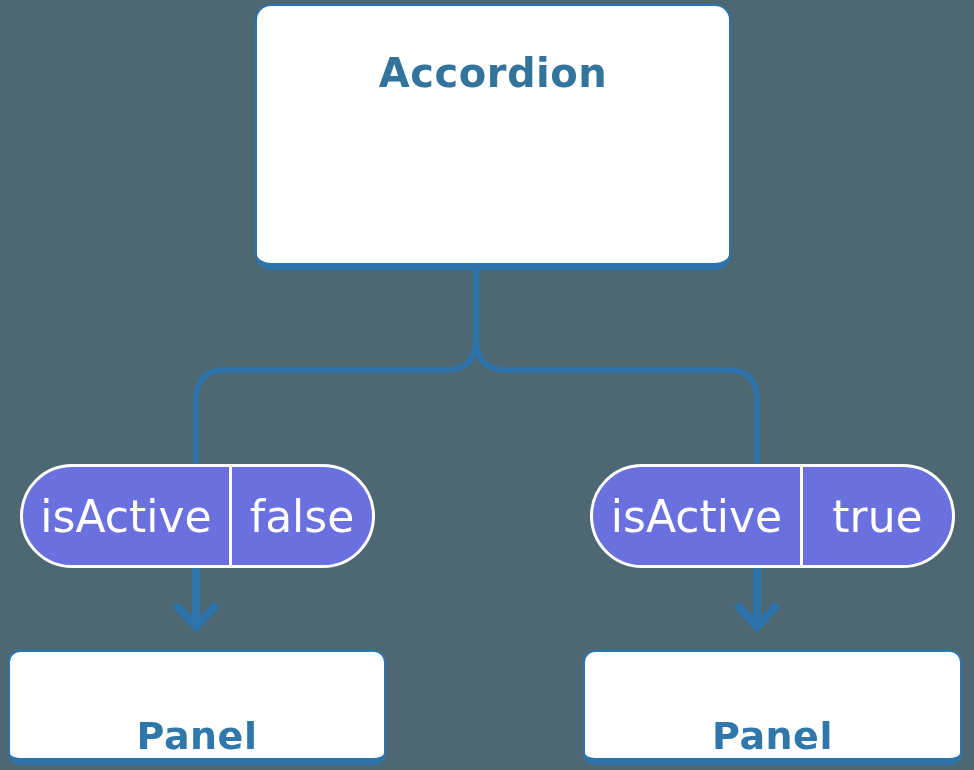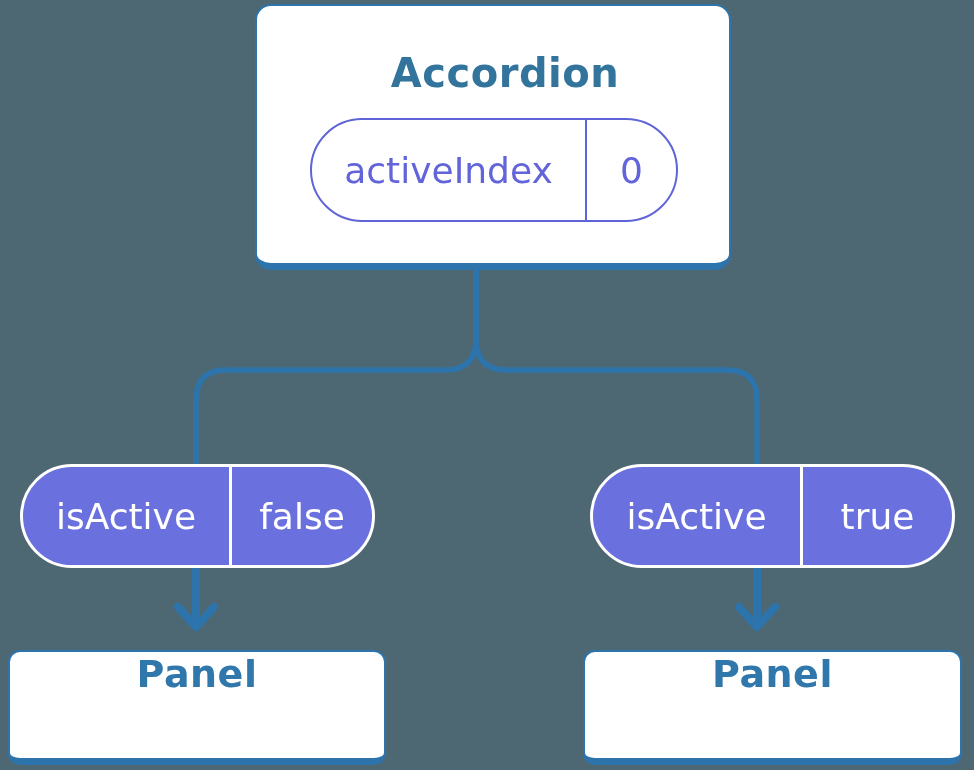--- a/index.html
+++ b/index.html
@@ -35,21 +35,20 @@
 
   .accordion-title {
     position: absolute;
     left: 0; top: 44px;
     width: 100%;
     text-align: center;
     color: #32749c;
     font-size: 40px;
     font-weight: 600;
     letter-spacing: 0.5px;
-    margin-left: 12px;
   }
 
   .pill {
     position: absolute;
     display: flex;
     align-items: stretch;
     overflow: hidden;
   }
 
   .pill-cell {
@@ -74,35 +73,35 @@
   }
   .state-pill .pill-value { flex: 1; }
 
   .prop-pill {
     top: 464px;
     height: 104px;
     background: #6a70de;
     border: 3px solid #ffffff;
     border-radius: 52px;
     color: #ffffff;
-    font-size: 36px;
+    font-size: 44px;
   }
   .prop-pill-left  { left: 20px;  width: 355px; }
   .prop-pill-right { left: 590px; width: 365px; }
   .prop-pill .pill-name  { border-right: 3px solid #ffffff; }
   .prop-pill-left  .pill-name { width: 209px; }
   .prop-pill-right .pill-name { width: 210px; }
   .prop-pill .pill-value { flex: 1; }
 
   .panel-box {
     top: 650px;
     height: 115px;
     border-radius: 12px;
     display: flex;
-    align-items: flex-start;
+    align-items: flex-end;
     justify-content: center;
   }
   .panel-box-left  { left: 8px;   width: 378px; }
   .panel-box-right { left: 583px; width: 379px; }
 
   .panel-title {
     color: #3078ab;
     font-size: 38px;
     font-weight: 600;
     letter-spacing: 0.5px;
@@ -127,24 +126,20 @@
         <path d="M757 570 L757 623"></path>
         <path d="M739 607 L757 627 L775 607"></path>
       </g>
     </g>
   </svg>
 
   <div class="node-box accordion-box">
     <div class="accordion-title">Accordion</div>
   </div>
 
-  <div class="pill state-pill">
-    <div class="pill-cell pill-name">activeIndex</div>
-    <div class="pill-cell pill-value">0</div>
-  </div>
 
   <div class="pill prop-pill prop-pill-left">
     <div class="pill-cell pill-name">isActive</div>
     <div class="pill-cell pill-value">false</div>
   </div>
 
   <div class="pill prop-pill prop-pill-right">
     <div class="pill-cell pill-name">isActive</div>
     <div class="pill-cell pill-value">true</div>
   </div>

